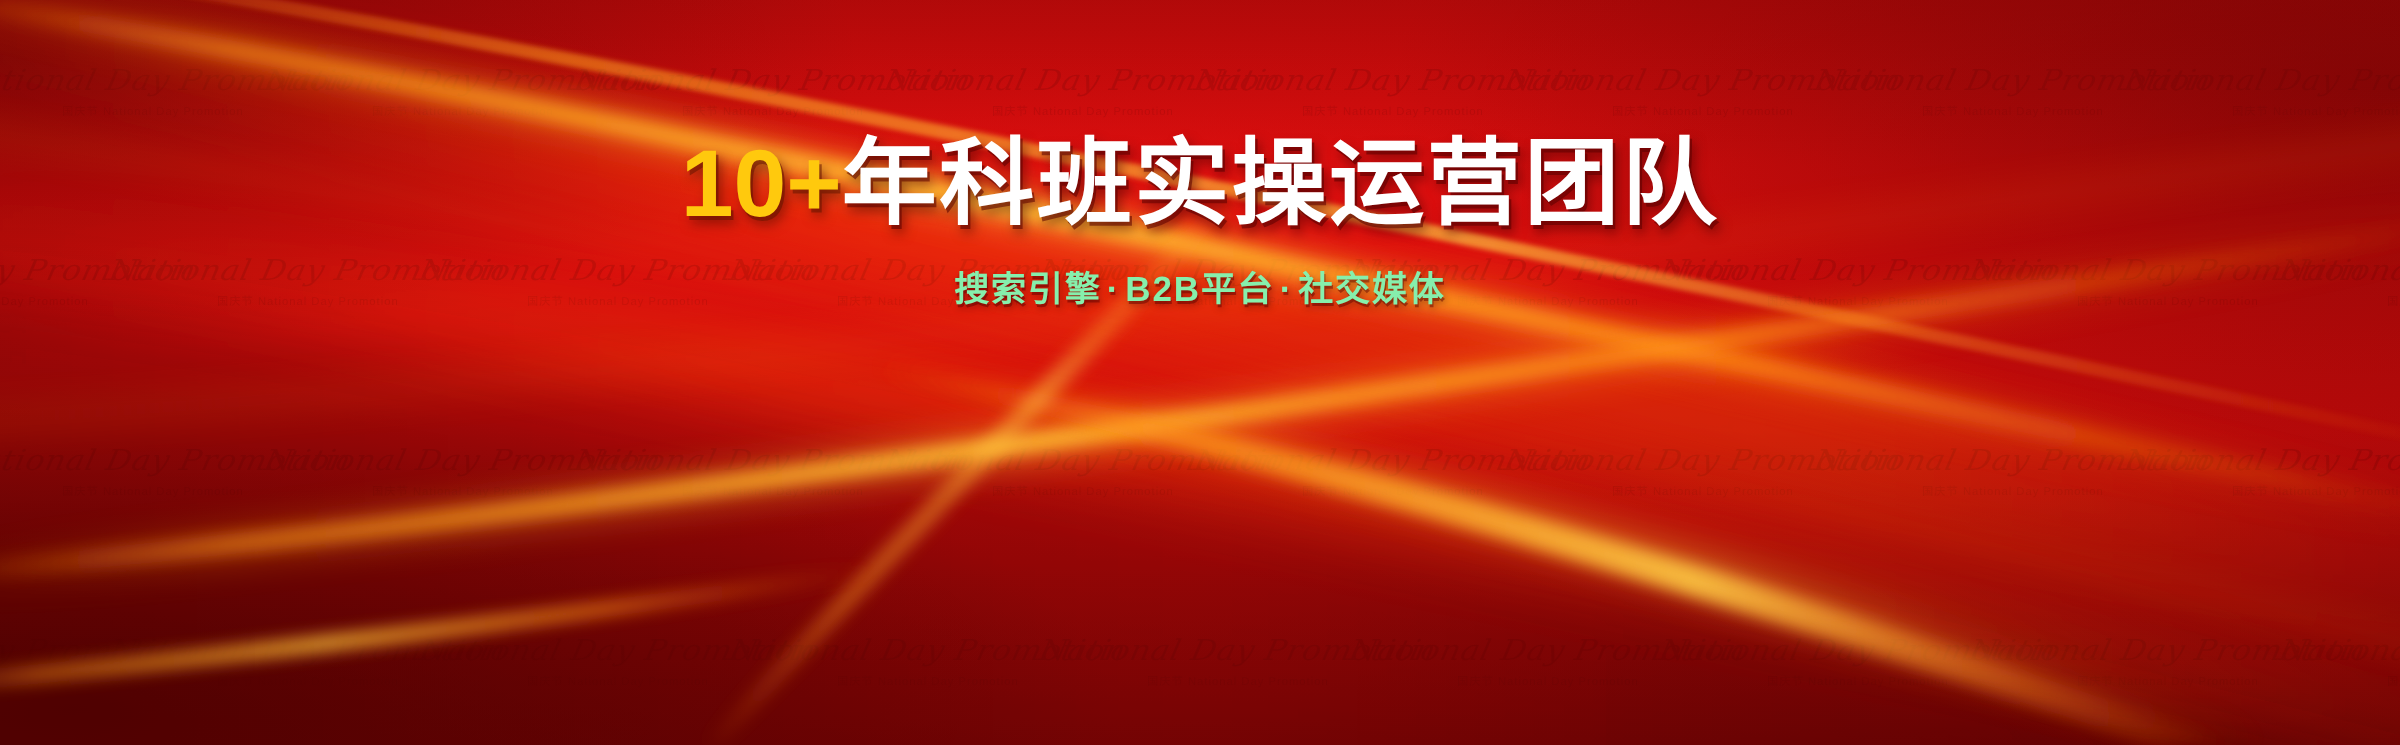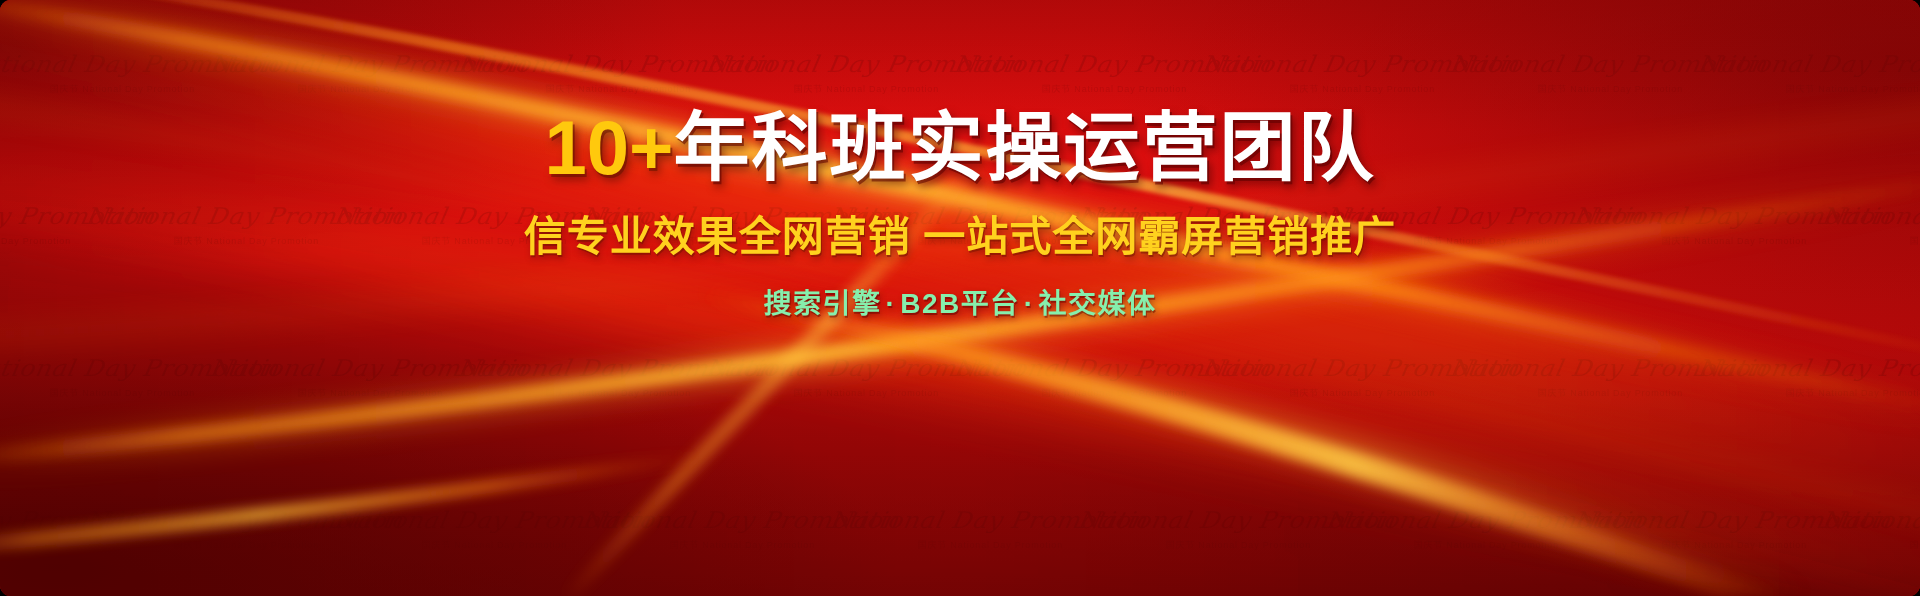--- a/index.html
+++ b/index.html
@@ -9,21 +9,20 @@
     background: #000;
   }
 
   .banner {
     position: relative;
     width: 1920px;
     height: 596px;
     overflow: hidden;
     font-family: "Liberation Sans", "DejaVu Sans", sans-serif;
     background: #b8080a;
-    border-radius: 11px;
   }
 
   
   .bg-base {
     position: absolute;
     inset: 0;
     background:
       radial-gradient(ellipse 130% 95% at 46% 30%,
           #e31010 0%,
           #d00c0c 26%,
@@ -361,20 +360,19 @@
       <path d="M -60,330 C 400,300 900,250 1990,96 L 1990,116 C 900,272 400,320 -60,348 Z" fill="#ff6a0e" opacity="0.13" filter="url(#bl14)"></path>
     </svg>
   </div>
 
   <div class="content">
 
     <div class="headline">
       <span class="num">10+</span><span>年科班实操运营团队</span>
     </div>
 
-    <div class="subhead">信专业效果全网营销 一站式全网霸屏营销推广</div>
 
     <div class="tagline">
       <span>搜索引擎</span><span class="dot">·</span><span>B2B平台</span><span class="dot">·</span><span>社交媒体</span>
     </div>
 
   </div>
 </div>
 
 </body></html>

